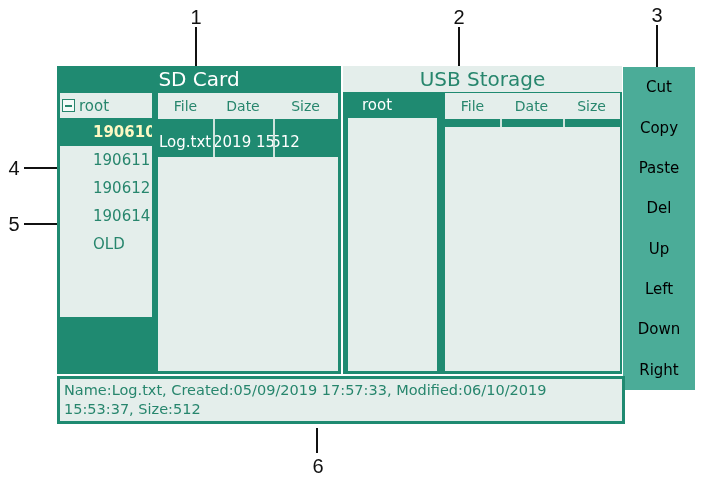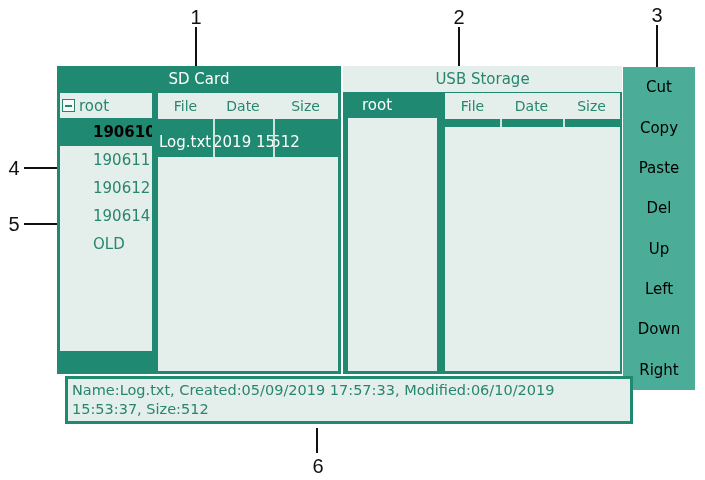--- a/index.html
+++ b/index.html
@@ -19,44 +19,44 @@
   }
   .vline{position:absolute;width:2px;background:#111;}
   .hline{position:absolute;height:2px;background:#111;}
 
   
   .panel-dark{background:var(--dark-teal,#1F8A71);}
   .box-light{background:var(--light-mint,#E4EEEB);}
 
   .hdr{
     position:absolute;box-sizing:border-box;height:26px;line-height:26px;
-    text-align:center;font-size:15px;
+    text-align:center;font-size:20px;
   }
   #sd-header{left:57px;top:66px;width:284px;background:var(--dark-teal,#1F8A71);color:#fff;}
   #usb-header{left:343px;top:66px;width:279px;background:var(--light-mint,#E4EEEB);color:var(--teal-text,#27866D);}
 
   
   #sd-tree{left:57px;top:92px;width:95px;height:282px;}
   #sd-tree .root-row{
     position:absolute;left:3px;top:1px;width:92px;height:25px;
     display:flex;align-items:center;padding-left:2px;box-sizing:border-box;
     background:var(--light-mint,#E4EEEB);color:var(--teal-text,#27866D);font-size:15px;
   }
   .minus-box{
     width:13px;height:13px;border:1.5px solid var(--teal-text,#27866D);
     background:#F4FAF8;display:inline-flex;align-items:center;justify-content:center;
     margin-right:4px;flex:0 0 auto;box-sizing:border-box;
   }
   .minus-bar{width:7px;height:2px;background:var(--teal-text,#27866D);}
   #sd-tree .sel-item{
     position:absolute;left:0;top:26px;width:95px;height:28px;line-height:28px;
-    padding-left:36px;box-sizing:border-box;color:#000000;font-weight:bold;font-size:15px;
+    padding-left:36px;box-sizing:border-box;color:#fef9c3;font-weight:bold;font-size:15px;
   }
   #sd-tree .items-box{
-    position:absolute;left:3px;top:54px;width:92px;height:205px;
+    position:absolute;left:3px;top:54px;width:92px;height:171px;
     background:var(--light-mint,#E4EEEB);
   }
   .tree-item{
     height:28px;line-height:28px;padding-left:33px;
     color:var(--teal-text,#27866D);font-size:15px;
   }
 
   
   #sd-files{left:152px;top:92px;width:189px;height:282px;}
   #usb-files{left:440px;top:92px;width:182px;height:282px;}
@@ -101,21 +101,21 @@
     background:var(--mid-teal,#4BAC98);
     display:flex;flex-direction:column;
   }
   .side-btn{
     flex:1;display:flex;align-items:center;justify-content:center;
     color:#000000;font-size:15px;cursor:pointer;
   }
 
   
   #status-bar{
-    left:65px;top:376px;width:568px;height:48px;
+    left:57px;top:376px;width:568px;height:48px;
     border:3px solid var(--dark-teal,#1F8A71);
     background:var(--light-mint,#E4EEEB);
     color:var(--teal-text,#27866D);
     font-size:14.5px;line-height:19px;
     padding:2px 4px;
   }
 </style>
 </head>
 <body>
 

